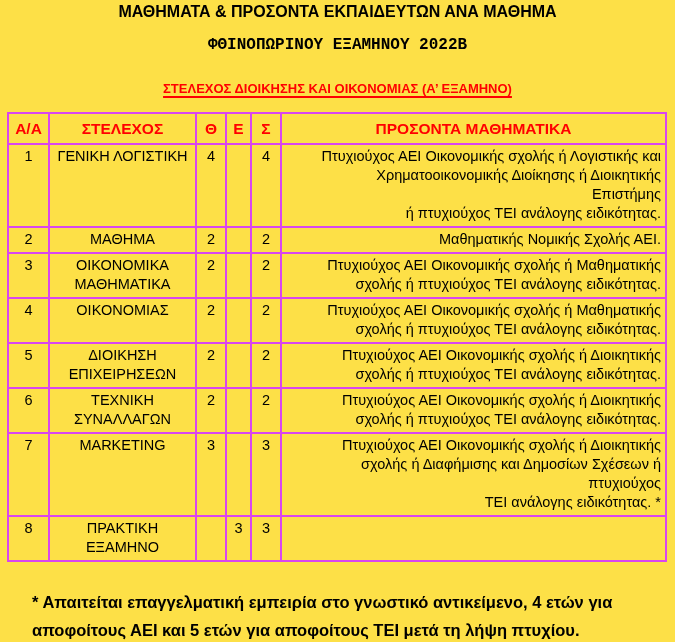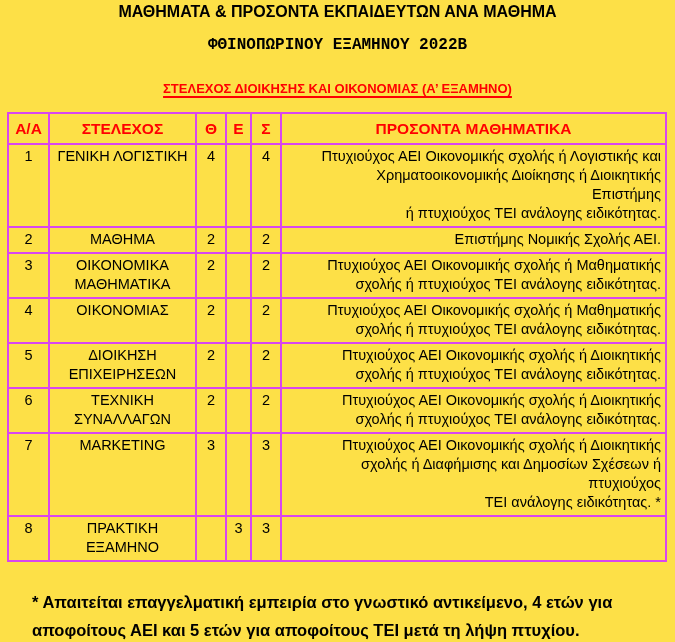--- a/index.html
+++ b/index.html
@@ -112,21 +112,21 @@
 Επιστήμης
 ή πτυχιούχος ΤΕΙ ανάλογης ειδικότητας.</td>
     </tr>
 
     <tr>
       <td class="cell-center">2</td>
       <td class="cell-course">ΜΑΘΗΜΑ</td>
       <td class="cell-center">2</td>
       <td class="cell-center"></td>
       <td class="cell-center">2</td>
-      <td class="cell-qual">Επιστήμης Νομικής Σχολής ΑΕΙ.</td>
+      <td class="cell-qual">Μαθηματικής Νομικής Σχολής ΑΕΙ.</td>
     </tr>
 
     <tr>
       <td class="cell-center">3</td>
       <td class="cell-course">ΟΙΚΟΝΟΜΙΚΑ
 ΜΑΘΗΜΑΤΙΚΑ</td>
       <td class="cell-center">2</td>
       <td class="cell-center"></td>
       <td class="cell-center">2</td>
       <td class="cell-qual">Πτυχιούχος ΑΕΙ Οικονομικής σχολής ή Μαθηματικής

